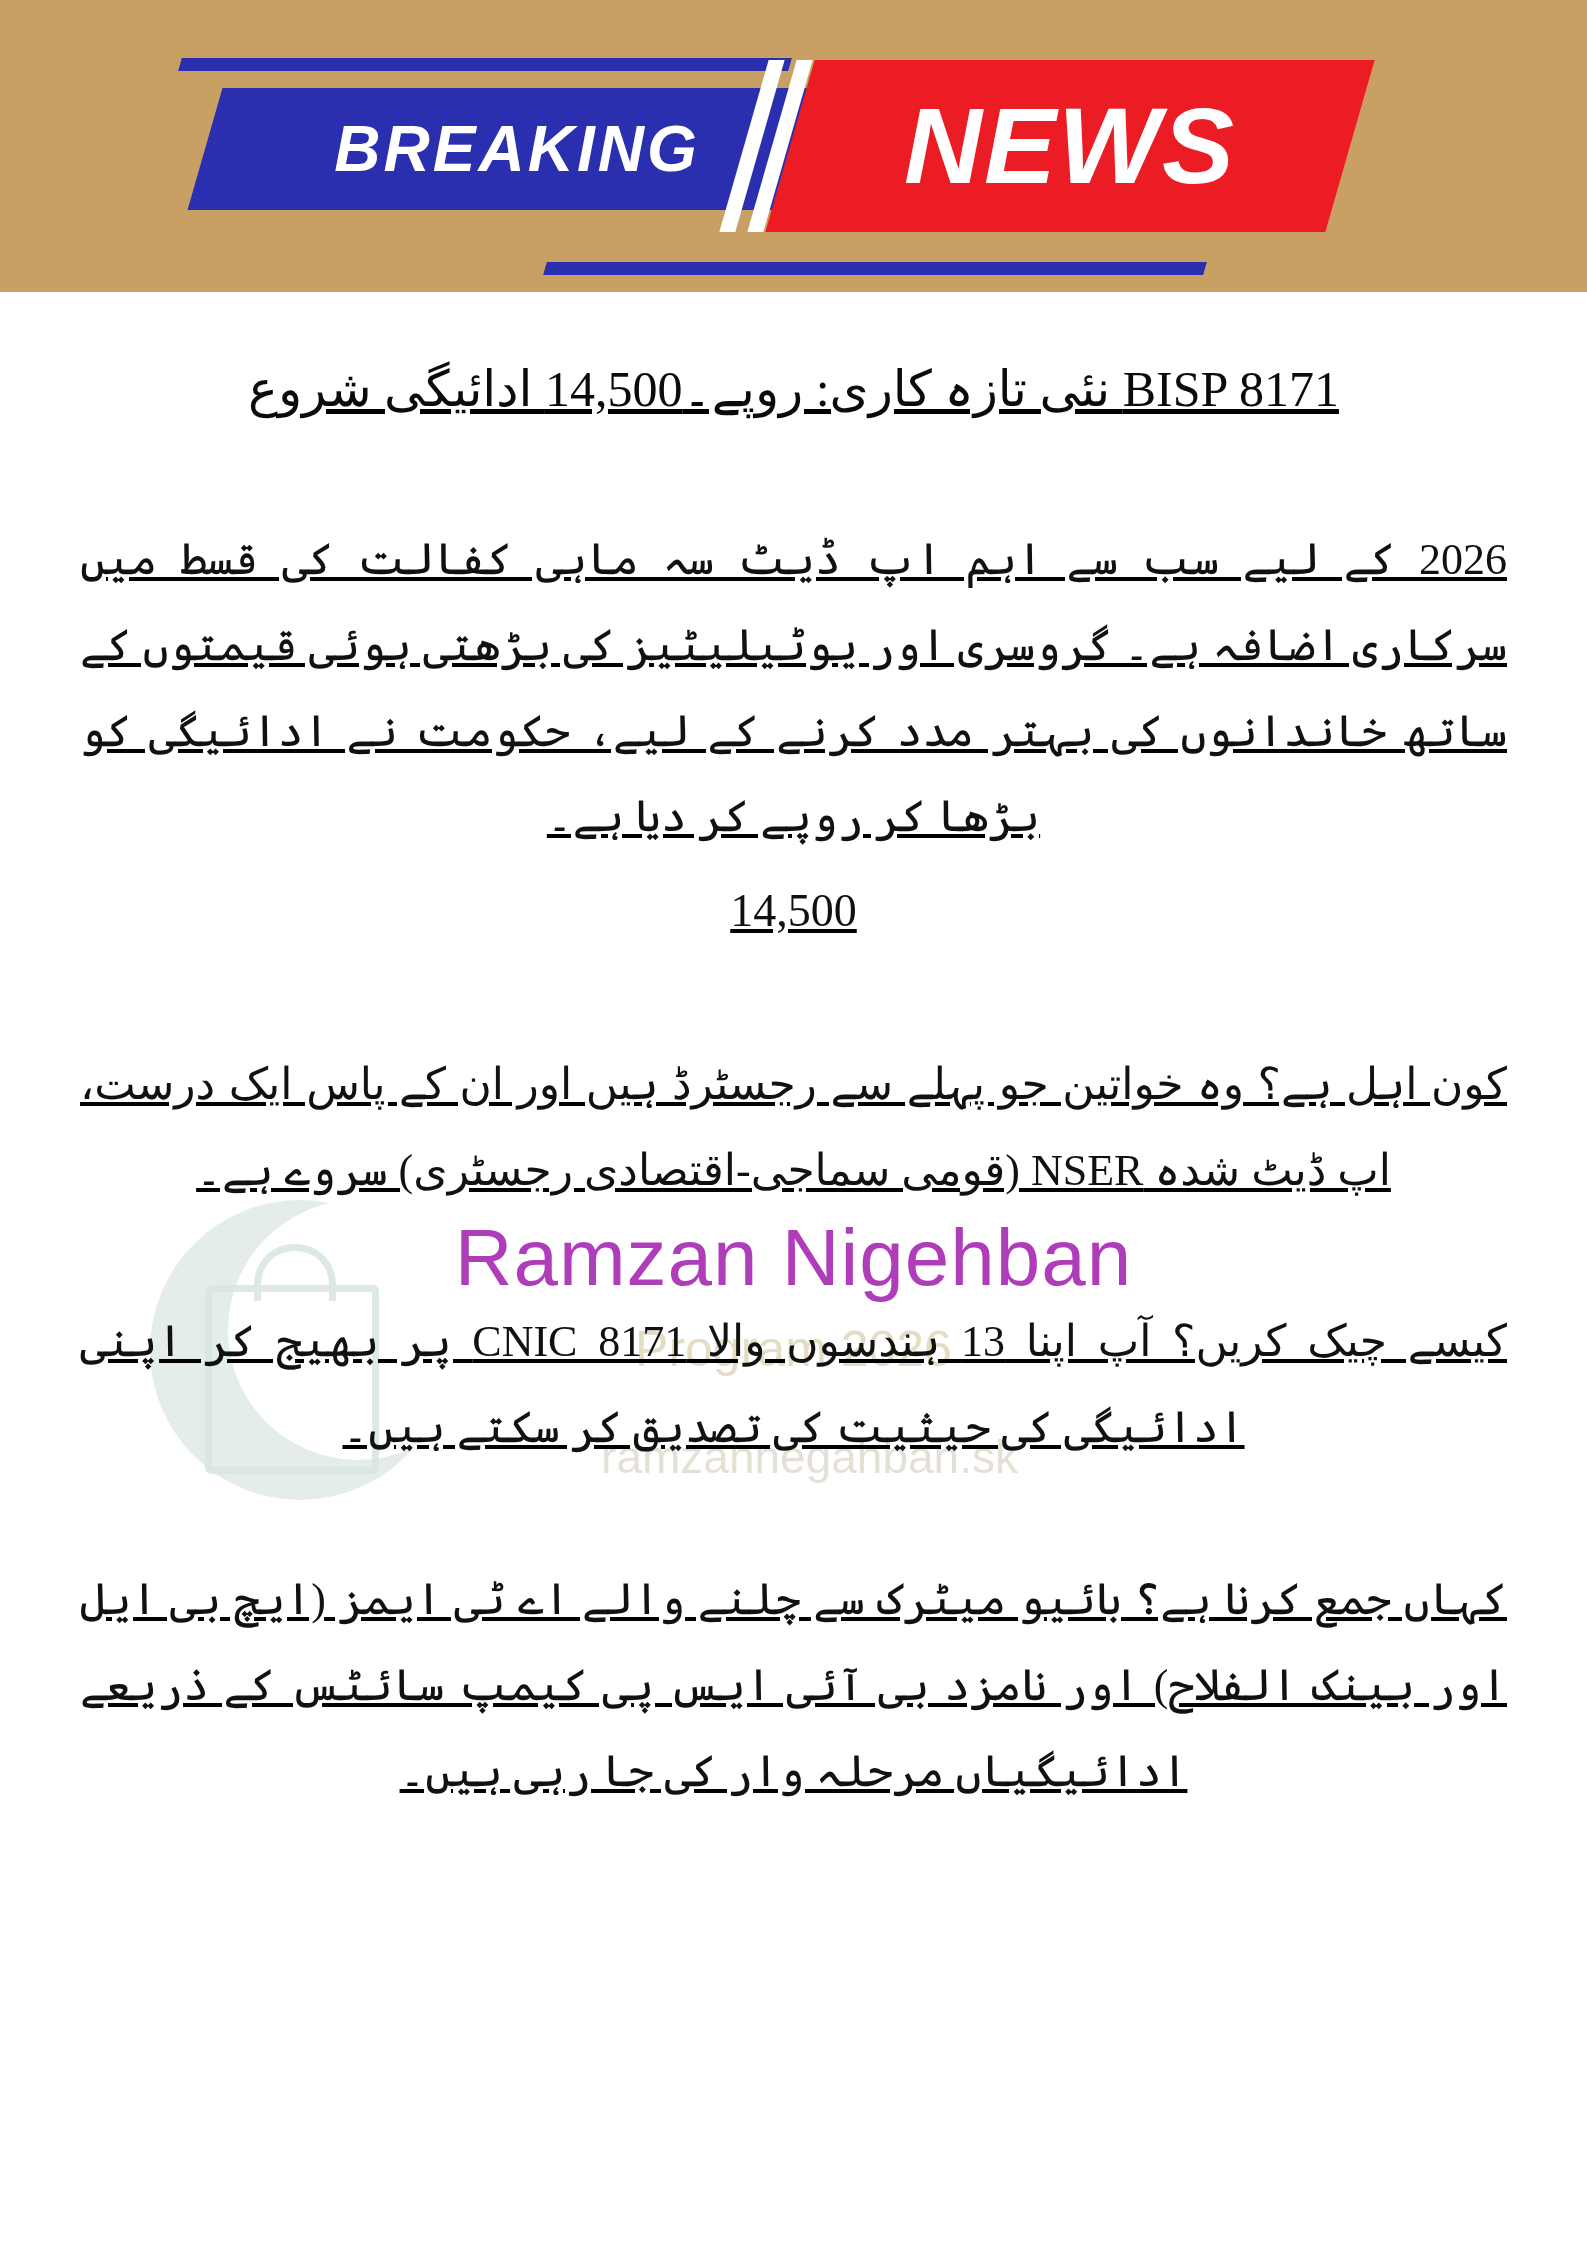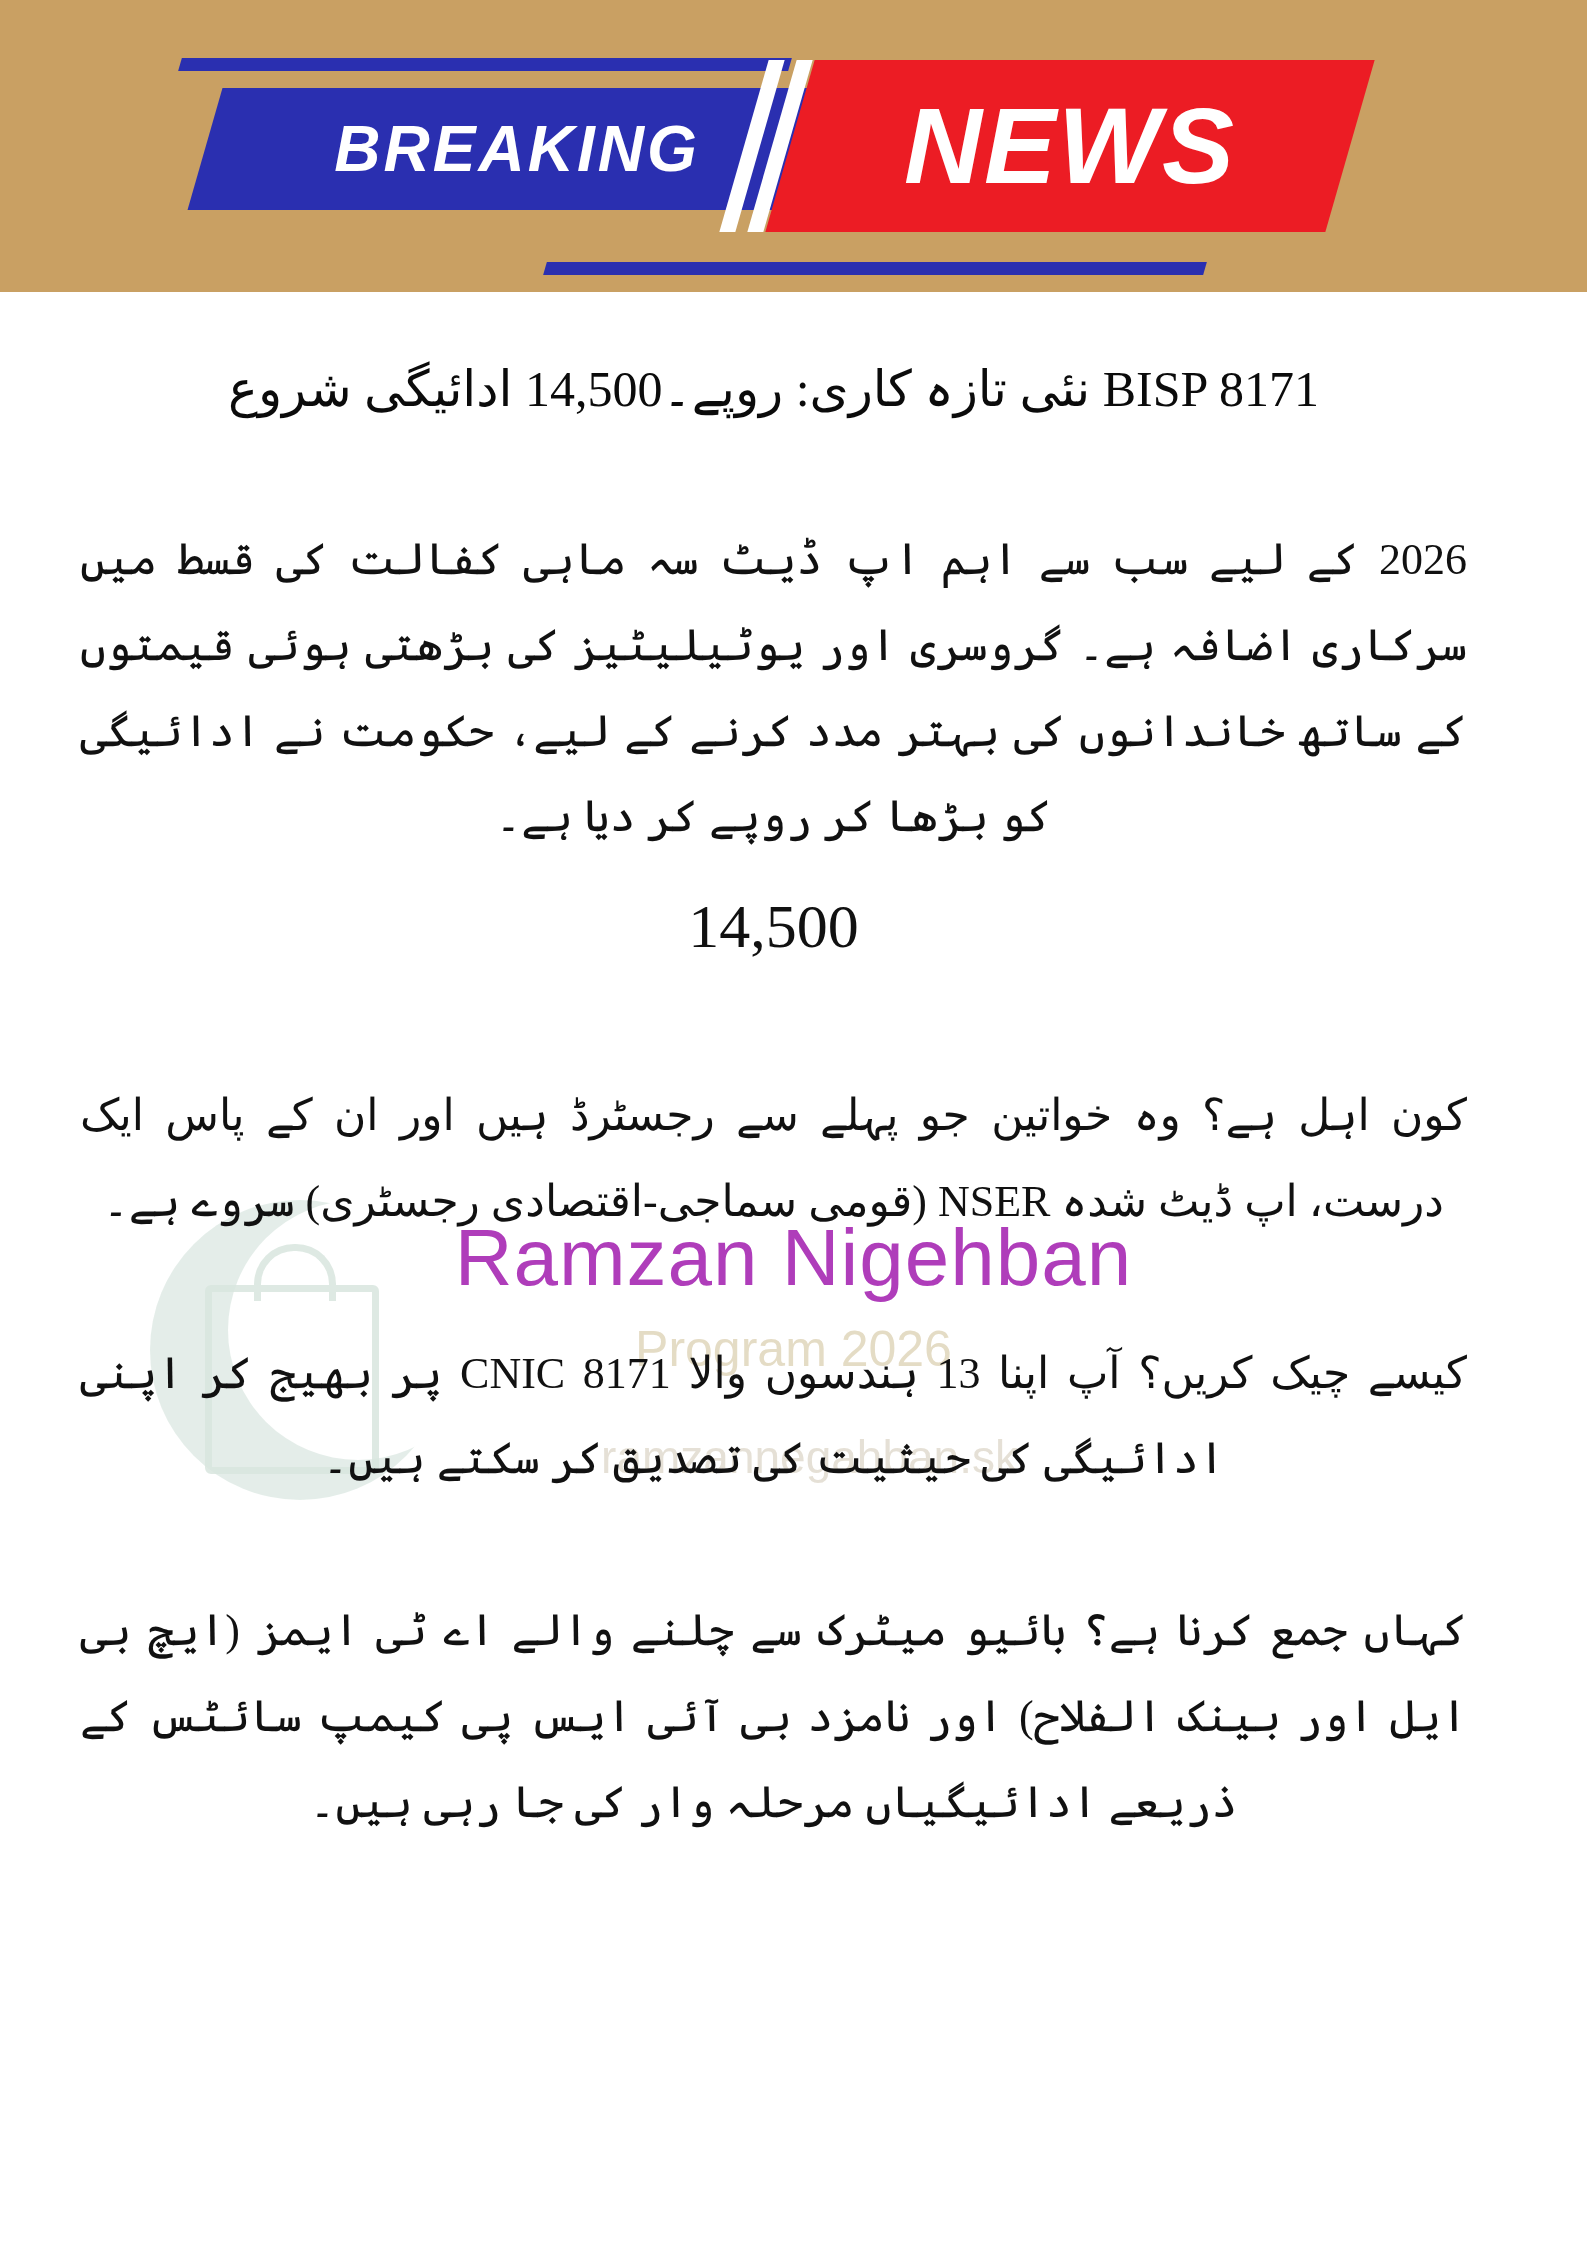--- a/index.html
+++ b/index.html
@@ -167,22 +167,23 @@
     font-family: "Liberation Sans", sans-serif;
     font-size: 46px;
     color: #dfd9cc;
     opacity: .8;
   }
 
   
   .article {
     position: relative;
     z-index: 2;
-    padding: 60px 120px 40px 80px;
+    padding: 60px 80px 40px 80px;
     direction: rtl;
+    text-decoration: underline;
   }
   .headline {
     font-size: 50px;
     line-height: 1.5;
     color: #0b0b0b;
     text-align: center;
     margin-bottom: 90px;
     font-family: "Liberation Serif", serif;
   }
   .para {
@@ -193,21 +194,21 @@
     margin-bottom: 86px;
     font-family: "Liberation Serif", serif;
   }
   .para.left-just {
     text-align: justify;
     text-align-last: center;
   }
   .amount-line {
     display: block;
     text-align: center;
-    font-size: 62px;
+    font-size: 46px;
     margin-top: 6px;
   }
 </style>
 </head>
 <body>
 
 <div class="banner">
   <div class="banner-inner">
     <div class="accent a1"></div>
     <div class="accent a2"></div>

